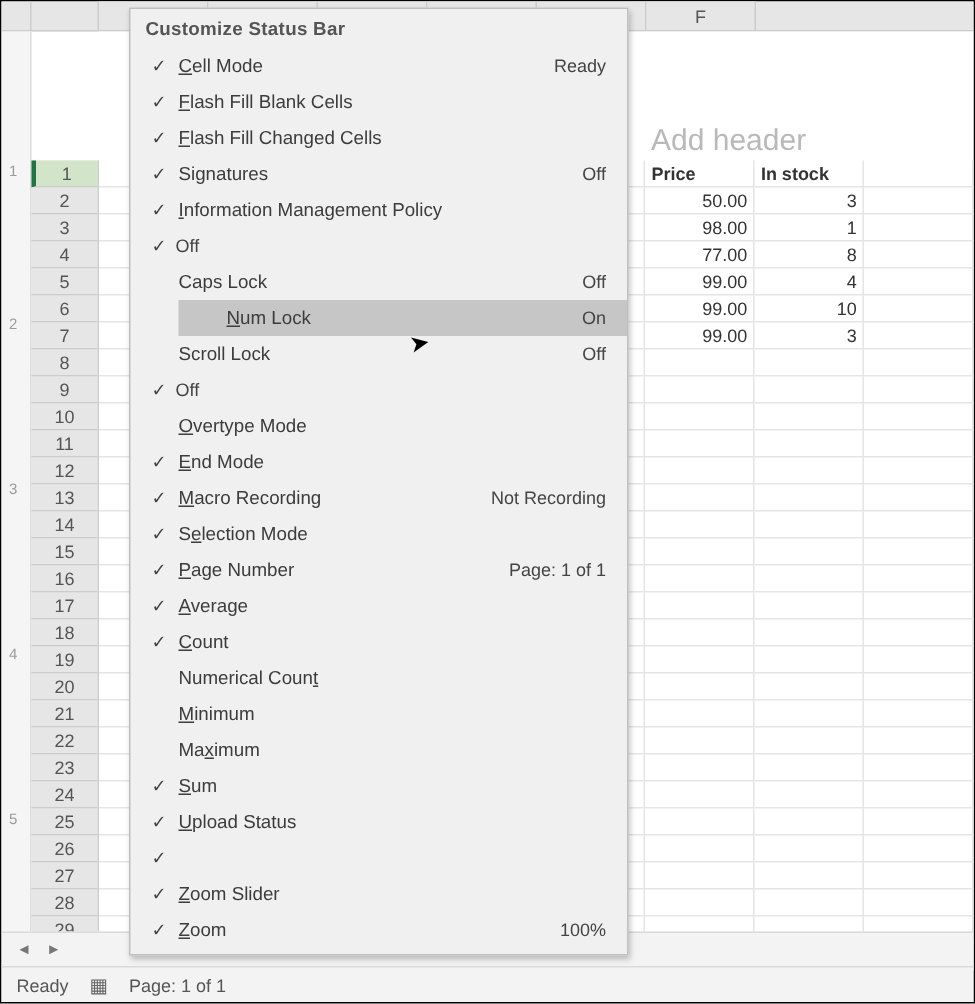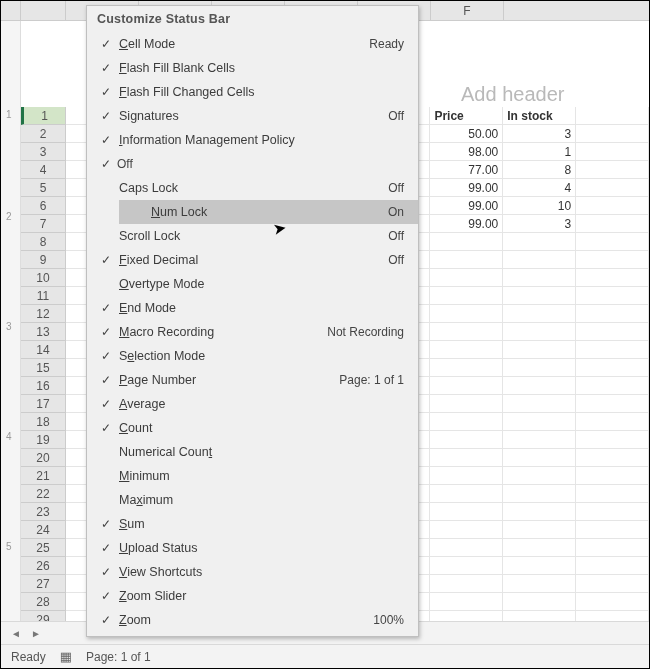--- a/index.html
+++ b/index.html
@@ -68,21 +68,21 @@
   .grid-cell {
     width: 73px; height: 18px; border-right: 1px solid #e5e5e5;
     border-bottom: 1px solid #e5e5e5; padding: 0 4px;
     line-height: 18px; text-align: right; font-size: 12px;
     overflow: hidden;
   }
   .grid-cell.hdr { font-weight: 600; color: #333; text-align: left; }
 
   .header-placeholder {
     position: absolute;
-    top: 62px; left: 395px;
+    top: 62px; left: 368px;
     font-size: 20px; color: #b9b9b9;
   }
 
   
   .status-bar {
     position: absolute;
     left: 0; right: 0; bottom: 0;
     height: 24px;
     background: #f3f3f3; border-top: 1px solid #d9d9d9;
     display: flex; align-items: center;
@@ -553,21 +553,20 @@
         <div class="ctx-label"><span class="u">N</span>um Lock</div>
         <div class="ctx-value">On</div>
       </div>
       <div class="ctx-item">
         <div class="ctx-check"></div>
         <div class="ctx-label">Scroll Lock</div>
         <div class="ctx-value">Off</div>
       </div>
       <div class="ctx-item">
         <div class="ctx-check">✓</div>
-        <div class="ctx-label"><span class="u">F</span>ixed Decimal</div>
         <div class="ctx-value">Off</div>
       </div>
       <div class="ctx-item">
         <div class="ctx-check"></div>
         <div class="ctx-label"><span class="u">O</span>vertype Mode</div>
         <div class="ctx-value"></div>
       </div>
       <div class="ctx-item">
         <div class="ctx-check">✓</div>
         <div class="ctx-label"><span class="u">E</span>nd Mode</div>
@@ -618,21 +617,20 @@
         <div class="ctx-label"><span class="u">S</span>um</div>
         <div class="ctx-value"></div>
       </div>
       <div class="ctx-item">
         <div class="ctx-check">✓</div>
         <div class="ctx-label"><span class="u">U</span>pload Status</div>
         <div class="ctx-value"></div>
       </div>
       <div class="ctx-item">
         <div class="ctx-check">✓</div>
-        <div class="ctx-label"><span class="u">V</span>iew Shortcuts</div>
         <div class="ctx-value"></div>
       </div>
       <div class="ctx-item">
         <div class="ctx-check">✓</div>
         <div class="ctx-label"><span class="u">Z</span>oom Slider</div>
         <div class="ctx-value"></div>
       </div>
       <div class="ctx-item">
         <div class="ctx-check">✓</div>
         <div class="ctx-label"><span class="u">Z</span>oom</div>

